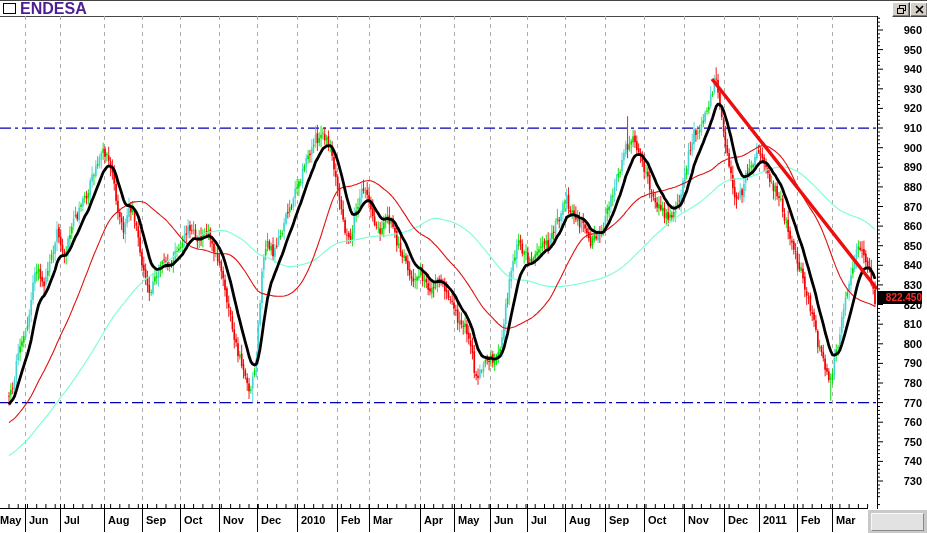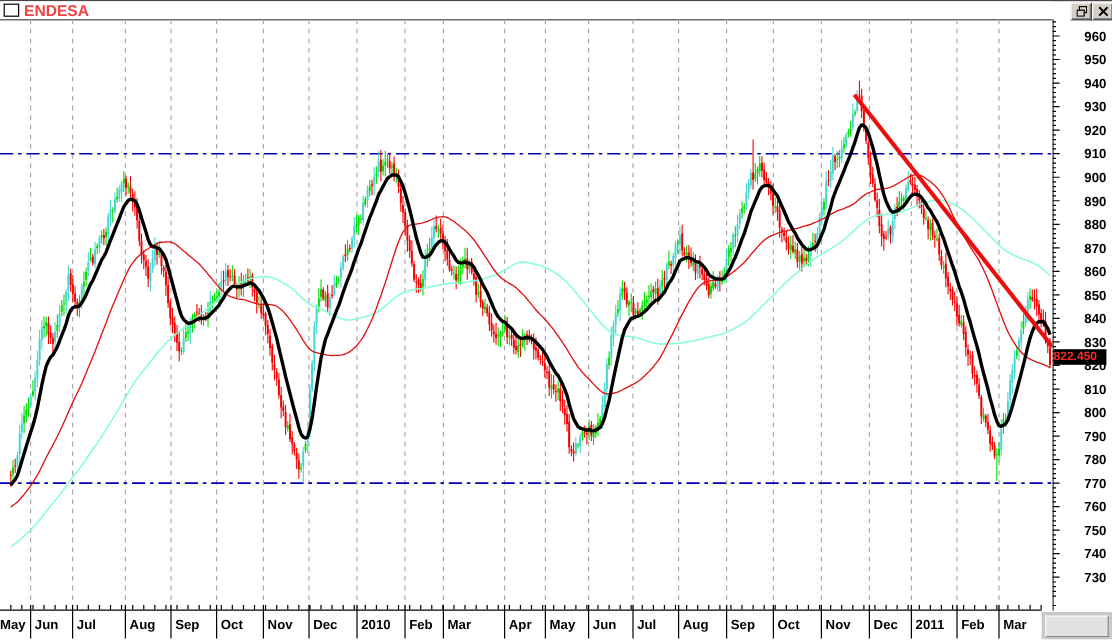--- a/index.html
+++ b/index.html
@@ -1,39 +1,39 @@
 <!DOCTYPE html>
 <html><head>
 <meta charset="utf-8">
 <style>
   html,body{margin:0;padding:0;background:#fff;}
   .window{position:relative;width:927px;height:533px;background:#fff;overflow:hidden;
           font-family:"Liberation Sans",sans-serif;border-top:1px solid #444;box-sizing:border-box;}
   .titlebar{position:absolute;left:0;top:0;width:877px;height:15px;background:#fff;
             border-bottom:1px solid #474747;display:flex;align-items:center;}
   .selbox{width:11px;height:9px;border:1px solid #000;background:#fff;margin:1px 4px 1px 3px;}
-  .tsym{font-size:13px;font-weight:bold;color:#ef4444;letter-spacing:0px;}
+  .tsym{font-size:16px;font-weight:bold;color:#4c1d95;letter-spacing:0px;}
   .tval{font-size:12px;font-weight:bold;color:#000;margin-left:5px;}
   .winbtn{position:absolute;top:1px;width:16px;height:13px;background:#d4d0c8;
           border-top:1px solid #fff;border-left:1px solid #fff;
           border-right:1px solid #404040;border-bottom:1px solid #404040;
           box-shadow:inset -1px -1px 0 #808080;display:flex;align-items:center;justify-content:center;
           font-size:9px;font-weight:bold;color:#000;line-height:9px;cursor:pointer;}
   #plot,#xaxis,#yaxis{position:absolute;display:block;}
   #plot{left:0;top:15px;}
   #yaxis{left:877px;top:15px;}
   #xaxis{left:0;top:503px;}
   .grid{stroke:#ababab;stroke-width:1;stroke-dasharray:4 4;}
   .level{stroke:#0000b2;stroke-width:1.3;stroke-dasharray:11 4 3 4;}
   .ytick{stroke:#000;stroke-width:1;}
   .ylab{font:bold 11px "Liberation Sans",sans-serif;fill:#000;}
   .xlab{font:bold 11px "Liberation Sans",sans-serif;fill:#000;}
   .axline{stroke:#000;stroke-width:1;}
   .marker{position:absolute;left:878px;width:44px;height:13px;background:#000;color:#ff2a2a;
-          font:bold 10px "Liberation Sans",sans-serif;text-align:left;line-height:13px;}
+          font:bold 10px "Liberation Sans",sans-serif;text-align:right;line-height:13px;}
   .corner{position:absolute;left:868px;top:509px;width:59px;height:24px;background:#c9c9c9;}
   .corner .inner{position:absolute;left:3px;top:3px;right:3px;bottom:3px;background:#e2e2e2;
           border-top:1px solid #f8f8f8;border-left:1px solid #f8f8f8;
           border-right:1px solid #8a8a8a;border-bottom:1px solid #8a8a8a;}
 </style>
 </head>
 <body>
 
 <div class="window">
 

